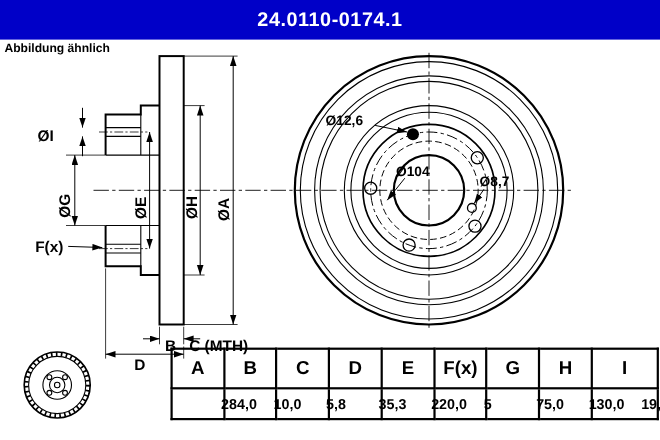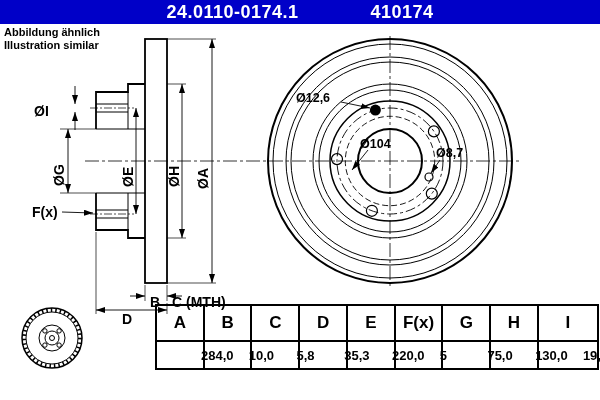--- a/index.html
+++ b/index.html
@@ -1,21 +1,21 @@
 <!DOCTYPE html>
 <html><head>
 <meta charset="utf-8">
 <style>
   html,body{margin:0;padding:0;}
   body{
     width:600px;height:400px;overflow:hidden;background:#fff;
     font-family:"Liberation Sans",sans-serif;
   }
   .topbar{
-    height:24px;background:#0000C8;color:#fff;
+    height:36px;background:#0000C8;color:#fff;
     display:flex;align-items:center;justify-content:center;gap:72px;
     font-weight:bold;font-size:18px;letter-spacing:.5px;
   }
   .drawing{position:relative;height:280px;}
   .note{
     position:absolute;top:2px;left:4px;
     font-size:11px;font-weight:bold;line-height:1.2;color:#000;
   }
   .bottom{height:69px;display:flex;align-items:flex-start;}
   .icon-area{width:155px;height:69px;}
@@ -31,27 +31,25 @@
   table.dims td{font-size:13px;font-weight:bold;padding-left:44px;}
   svg text{fill:#000;font-family:"Liberation Sans",sans-serif;font-weight:bold;}
 </style>
 </head>
 <body>
 
 <div class="page">
 
   <header class="topbar" style="background: rgb(0, 0, 200);">
     <span>24.0110-0174.1</span>
-    <span>410174</span>
   </header>
 
   <div class="drawing">
     <div class="note">
       <div>Abbildung ähnlich</div>
-      <div>Illustration similar</div>
     </div>
 
     <svg width="600" height="303" viewBox="0 0 600 303">
       <defs>
         <marker id="mE" markerWidth="10" markerHeight="7" refX="9" refY="3" orient="auto" markerUnits="userSpaceOnUse">
           <path d="M0,0 L9,3 L0,6 Z"></path>
         </marker>
         <marker id="mS" markerWidth="10" markerHeight="7" refX="9" refY="3" orient="auto-start-reverse" markerUnits="userSpaceOnUse">
           <path d="M0,0 L9,3 L0,6 Z"></path>
         </marker>

